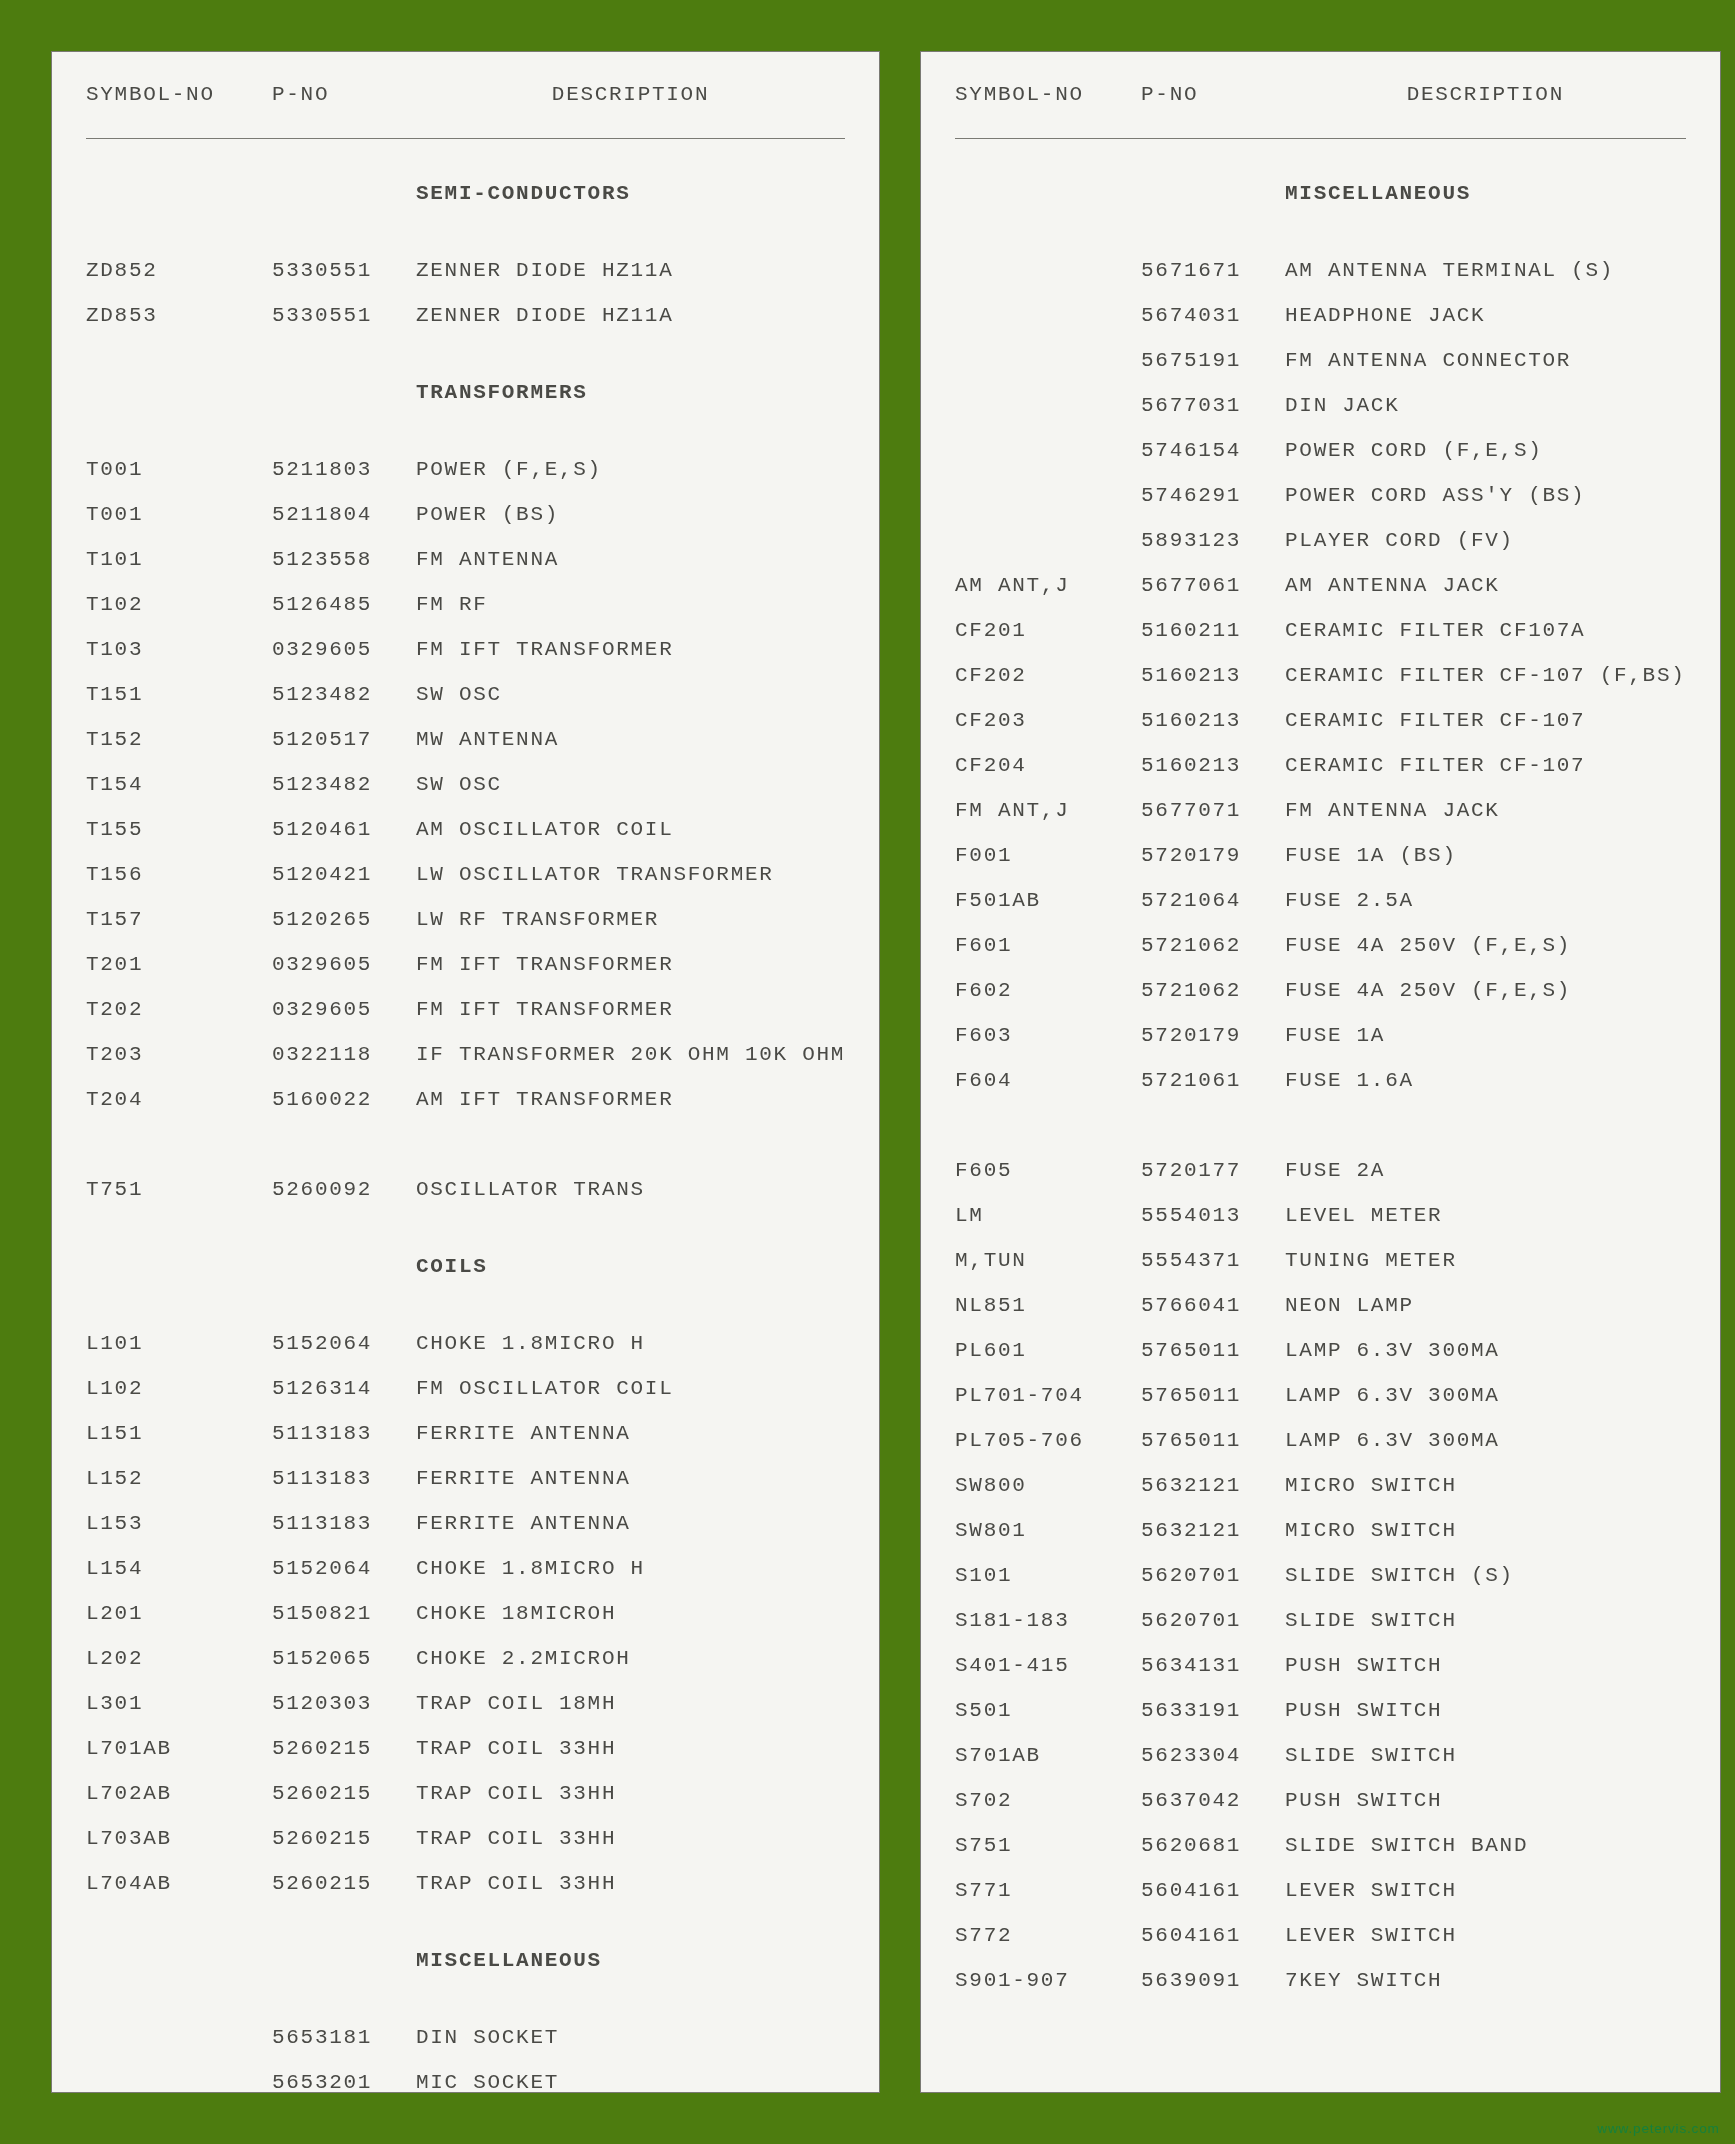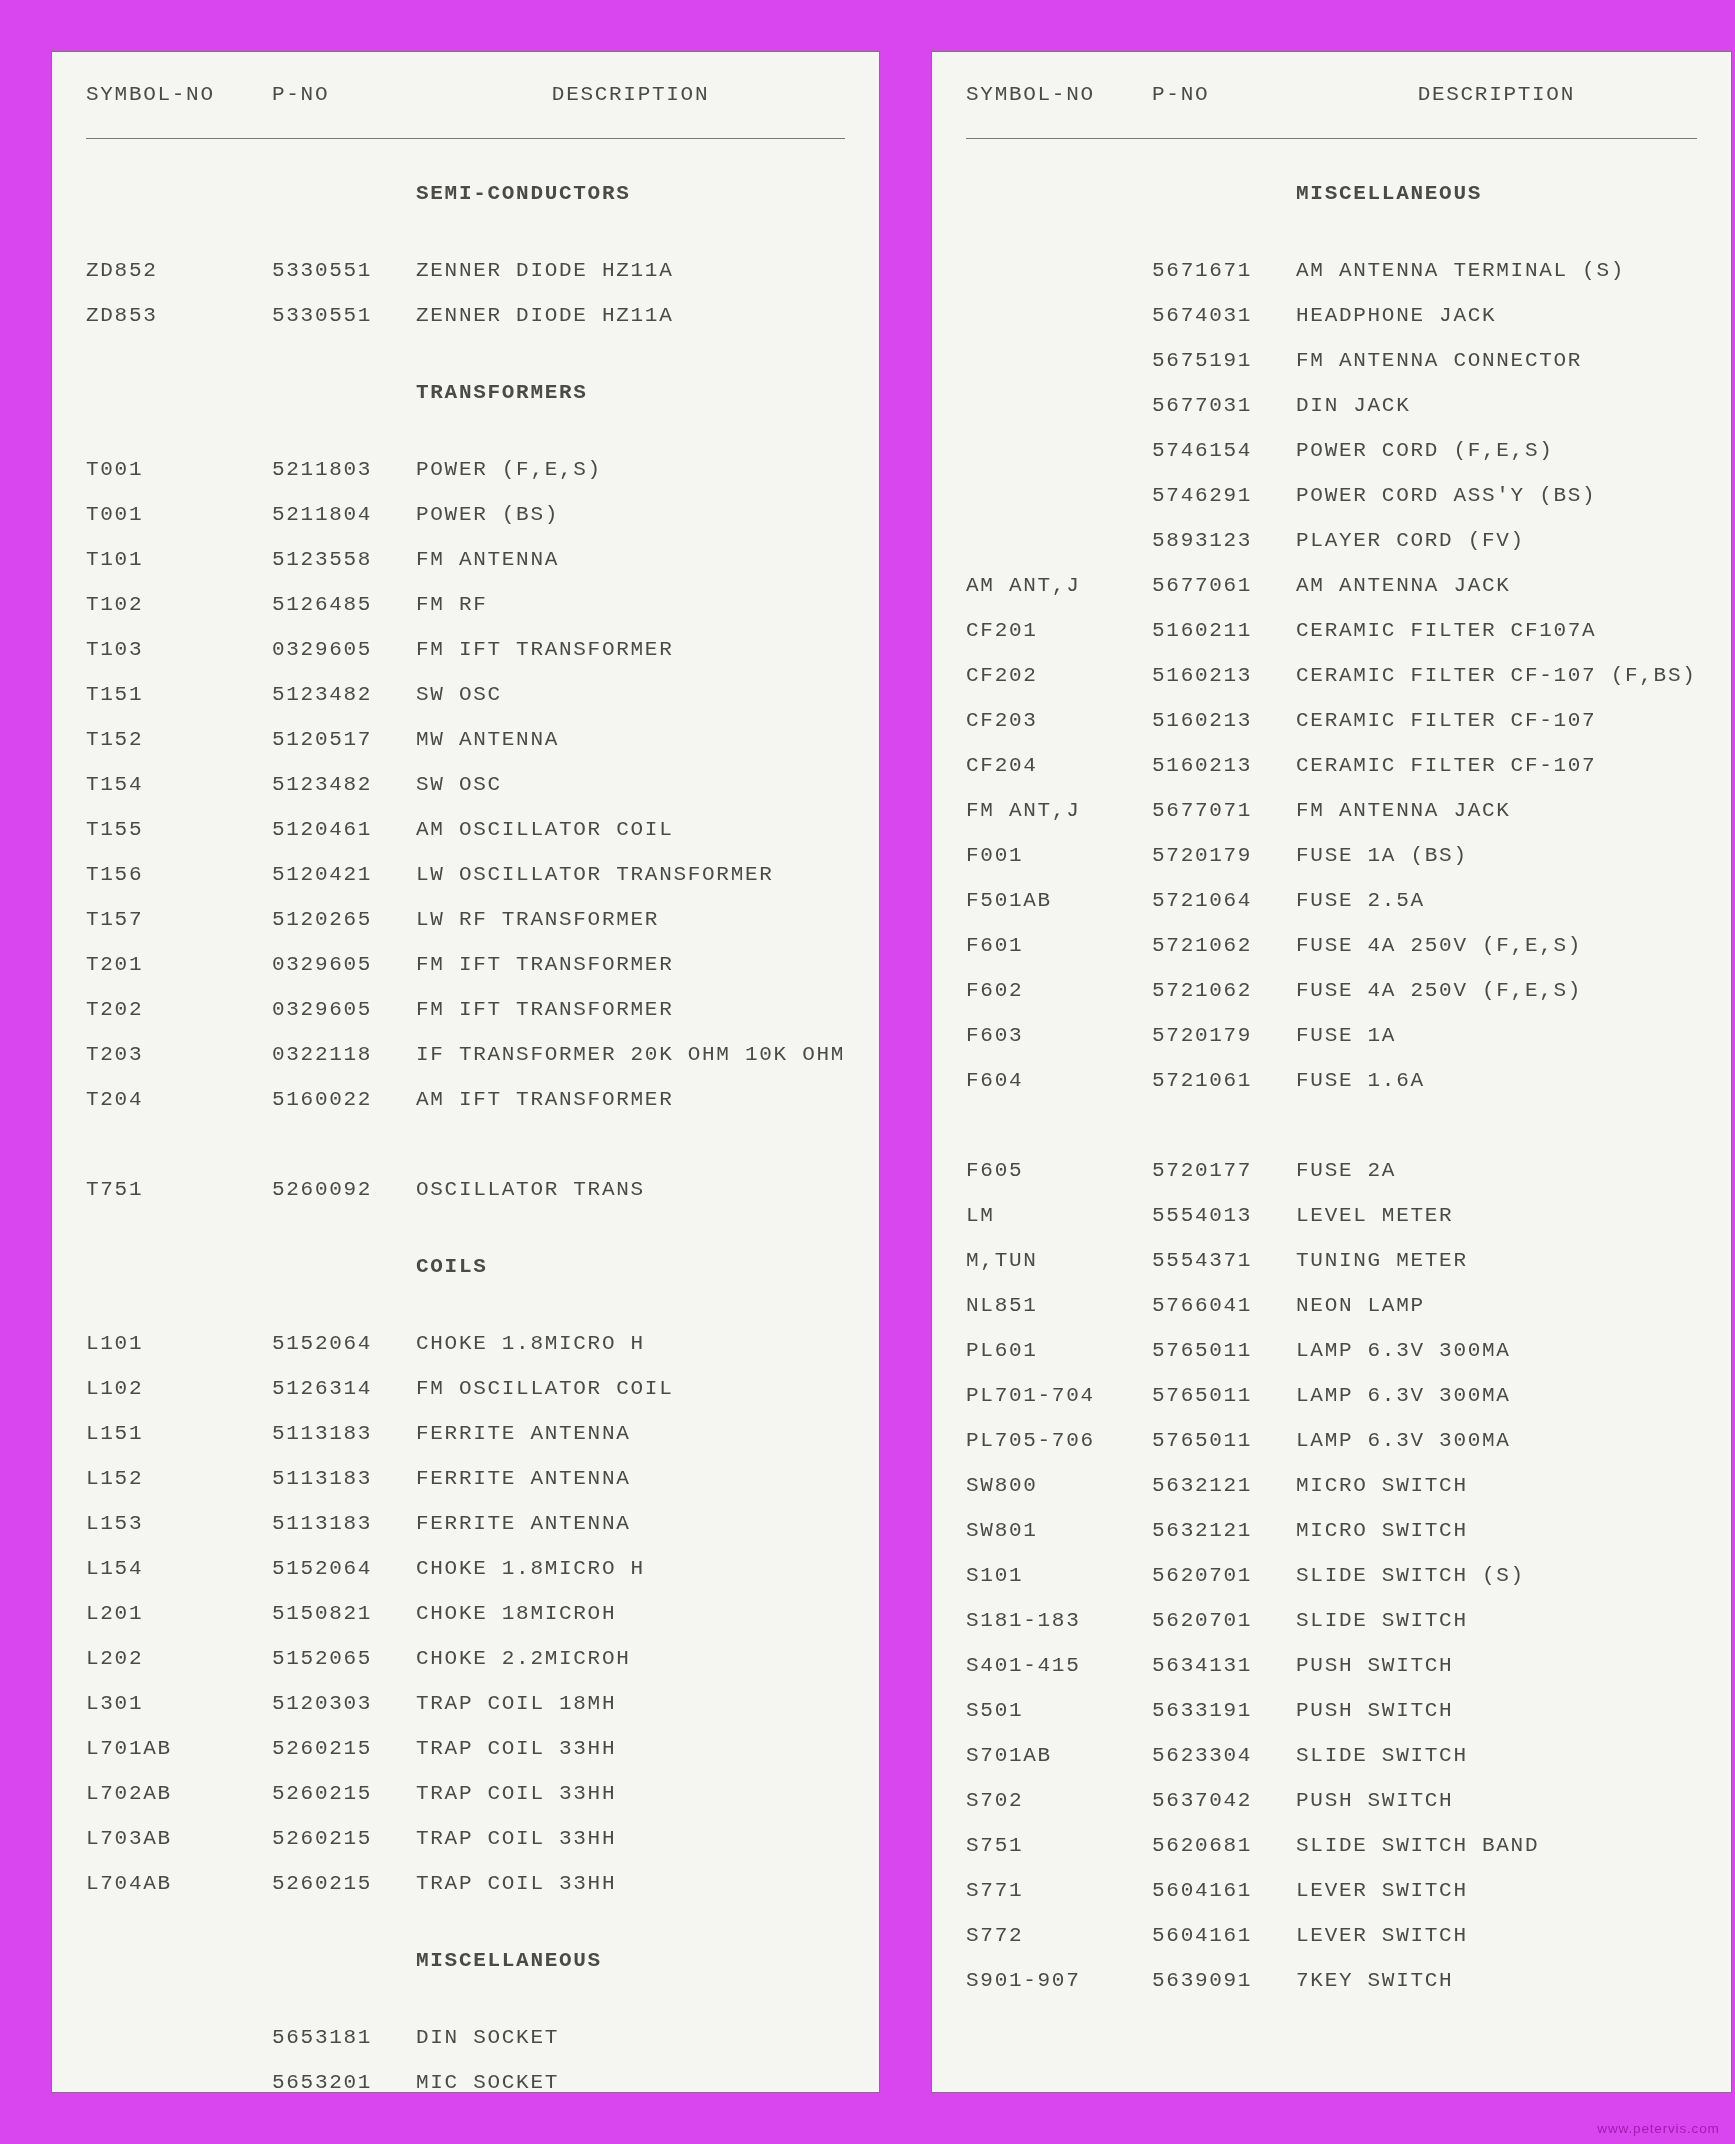--- a/index.html
+++ b/index.html
@@ -11,22 +11,22 @@
     font-family: "Courier New", Courier, monospace;
     color: #4a4a46;
   }
   .page {
     width: 1736px;
     height: 2144px;
     box-sizing: border-box;
     padding: 51px 51px 51px 51px;
     display: flex;
     flex-direction: row;
-    gap: 51px;
-    background: #d946ef;
+    gap: 40px;
+    background: #4d7c0f;
   }
   .panel {
     flex: 1;
     box-sizing: border-box;
     border: 1.7px solid #7a7a74;
     background: #f5f5f2;
     padding: 25.4px 34px 34px 34px;
   }
   .panel-inner {
     width: 100%;
@@ -64,21 +64,21 @@
     font-weight: bold;
   }
   .section-row .col-sym, .section-row .col-pno { }
   .section-row .col-desc { }
   .foot-note {
     position: fixed;
     right: 15.3px;
     bottom: 8.5px;
     font-size: 13.6px;
     letter-spacing: 0.8px;
-    color: #a21caf;
+    color: #15803d;
     font-family: Arial, sans-serif;
   }
 </style>
 </head>
 <body>
 
 <div class="page">
 
   <div class="panel">
     <div class="panel-inner">

